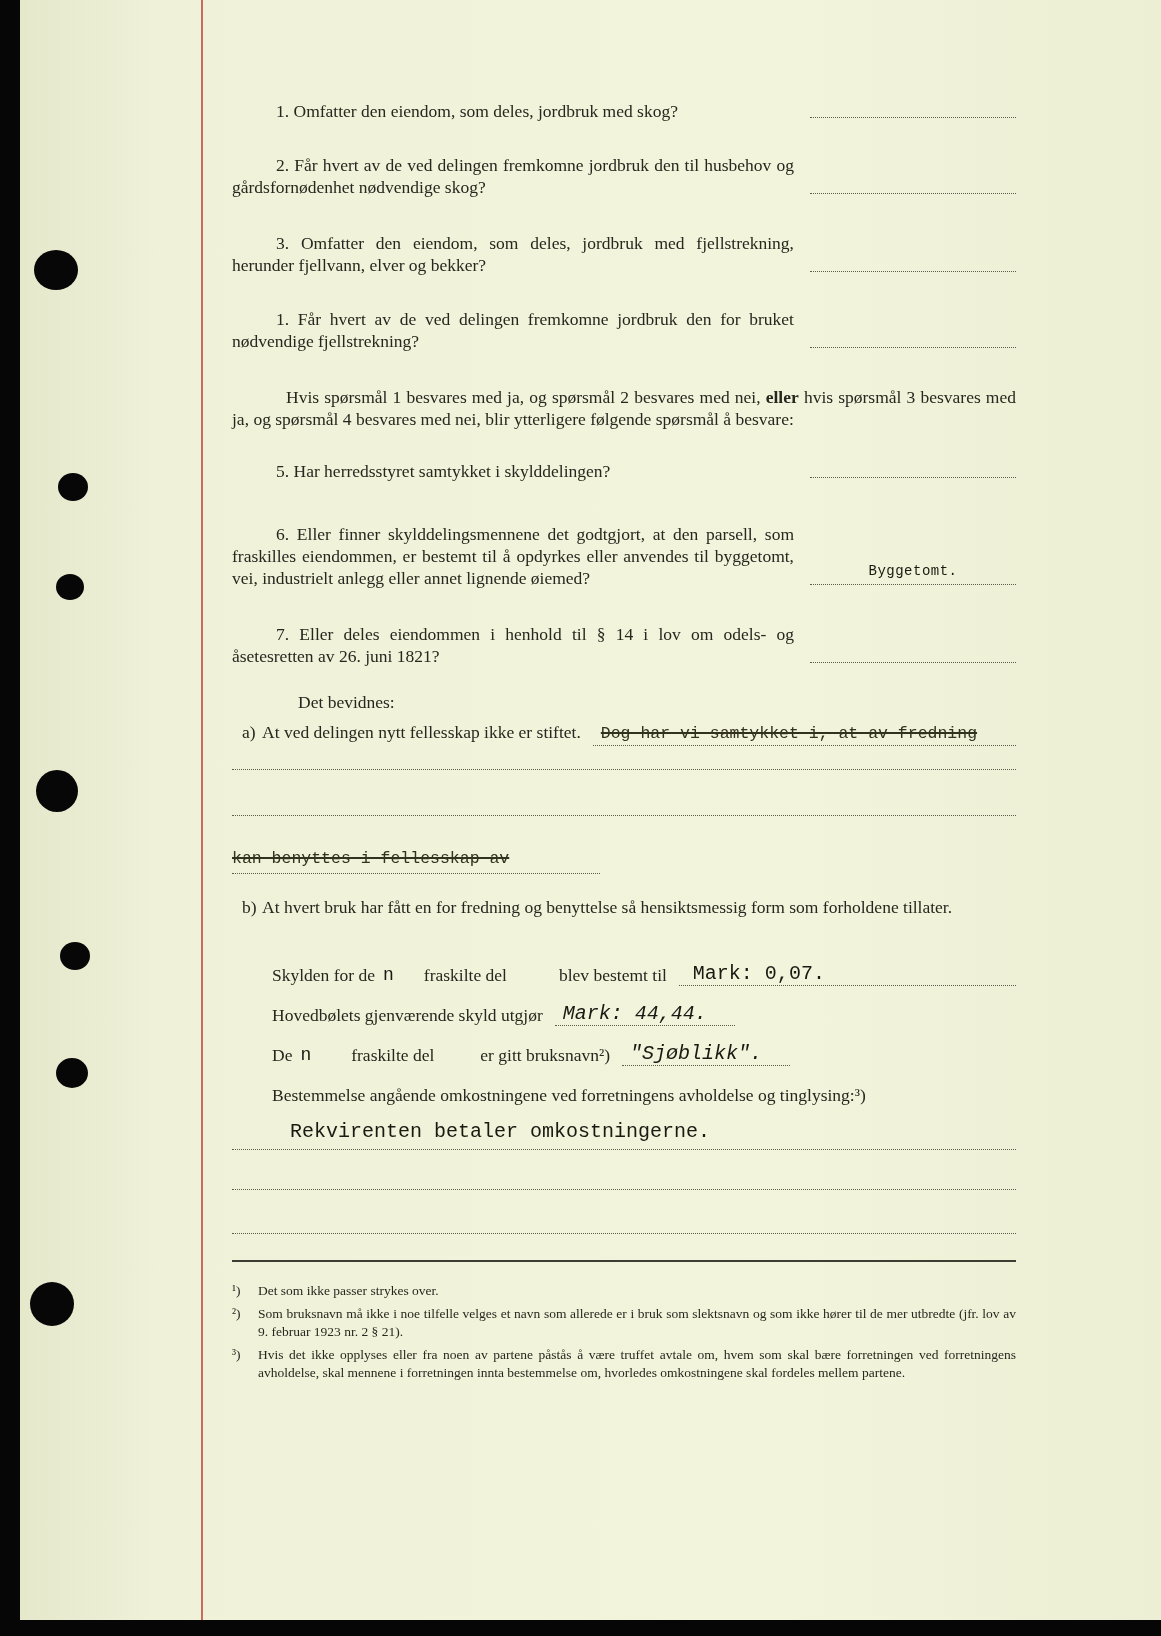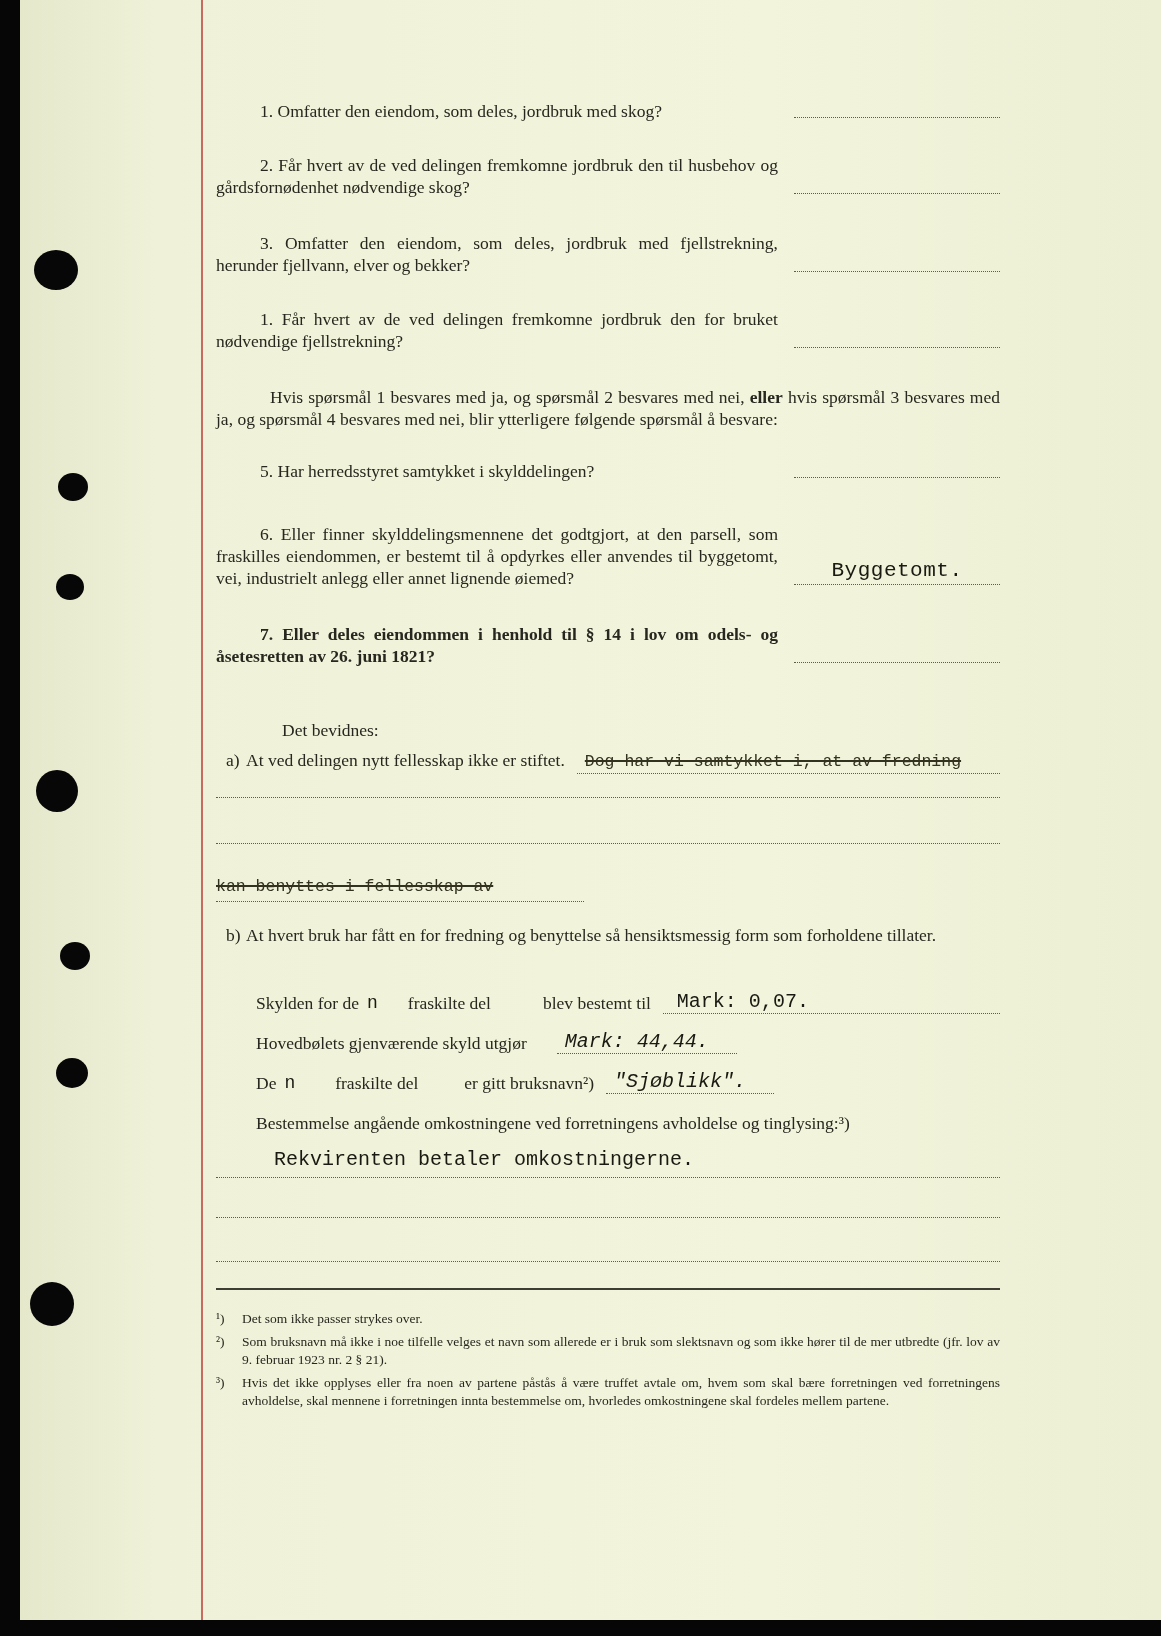--- a/index.html
+++ b/index.html
@@ -20,49 +20,49 @@
   .hole { position: absolute; background: #070707; border-radius: 50%; }
   .h1 { left: 34px; top: 250px; width: 44px; height: 40px; }
   .h2 { left: 58px; top: 473px; width: 30px; height: 28px; }
   .h3 { left: 56px; top: 574px; width: 28px; height: 26px; }
   .h4 { left: 36px; top: 770px; width: 42px; height: 42px; }
   .h5 { left: 60px; top: 942px; width: 30px; height: 28px; }
   .h6 { left: 56px; top: 1058px; width: 32px; height: 30px; }
   .h7 { left: 30px; top: 1282px; width: 44px; height: 44px; }
 
   .content {
-    position: absolute; left: 196px; top: 100px; width: 784px;
+    position: absolute; left: 212px; top: 100px; width: 784px;
     font-size: 17.5px; line-height: 22px; color: #28271f;
   }
 
   .typed {
     font-family: "Liberation Mono", "DejaVu Sans Mono", monospace;
     color: #1a1912; font-size: 18px;
   }
-  .typed.big { font-size: 21px; letter-spacing: 0.5px; }
+  .typed.big { font-size: 14px; letter-spacing: 0.5px; }
   .typed.med { font-size: 20px; }
   .typed.small { font-size: 16.5px; }
   .struck { text-decoration: line-through; text-decoration-thickness: 1.8px; color: #33321f; }
 
   .qrow { display: flex; align-items: flex-end; }
   .qtext { width: 562px; text-indent: 44px; text-align: justify; }
   .dotfill {
     flex: 1; margin-left: 16px; border-bottom: 1.6px dotted #5e5c4a;
     transform: translateY(-4px); min-width: 40px;
   }
   .answer-cell { text-align: center; padding-bottom: 2px; }
 
   .q1 { margin-bottom: 32px; }
   .q2 { margin-bottom: 34px; }
   .q3 { margin-bottom: 32px; }
   .q4 { margin-bottom: 34px; }
   .intro { margin-bottom: 30px; text-indent: 54px; text-align: justify; }
   .q5 { margin-bottom: 28px; }
   .q6 { margin-bottom: 34px; margin-top: 41px; }
-  .q7 { margin-bottom: 52px; font-weight: bold; }
+  .q7 { margin-bottom: 24px; }
 
   .bevidnes { padding-left: 66px; margin-bottom: 8px; }
 
   .ab-row { display: flex; align-items: baseline; }
   .ab-marker { flex: 0 0 30px; padding-left: 10px; }
   .ab-body { flex: 1; text-align: justify; }
   .a-printed { white-space: nowrap; }
   .fill-dot {
     flex: 1; margin-left: 12px; border-bottom: 1.6px dotted #5e5c4a;
     white-space: nowrap; padding-left: 8px;
@@ -73,21 +73,21 @@
   .bl2 { height: 46px; }
 
   .struck-row { border-bottom: 1.6px dotted #5e5c4a; padding-bottom: 3px; }
   .sr1 { margin-top: 30px; width: 47%; }
   .sr2 { margin-top: 14px; width: 56%; }
 
   .b-row { margin-top: 22px; }
 
   .fill-line { display: flex; align-items: flex-end; padding-left: 40px; }
   .sl1 { margin-top: 44px; }
-  .sl2 { margin-top: 16px; gap: 18px; }
+  .sl2 { margin-top: 16px; }
   .sl3 { margin-top: 16px; }
   .sp { display: inline-block; }
   .sp1 { width: 30px; } .sp2 { width: 52px; }
   .sp3 { width: 40px; } .sp4 { width: 46px; }
   .ins { margin-left: 8px; }
   .fill-grow {
     flex: 1; margin-left: 12px; border-bottom: 1.6px dotted #5e5c4a;
     padding-left: 14px; white-space: nowrap;
   }
   .fill-short {

